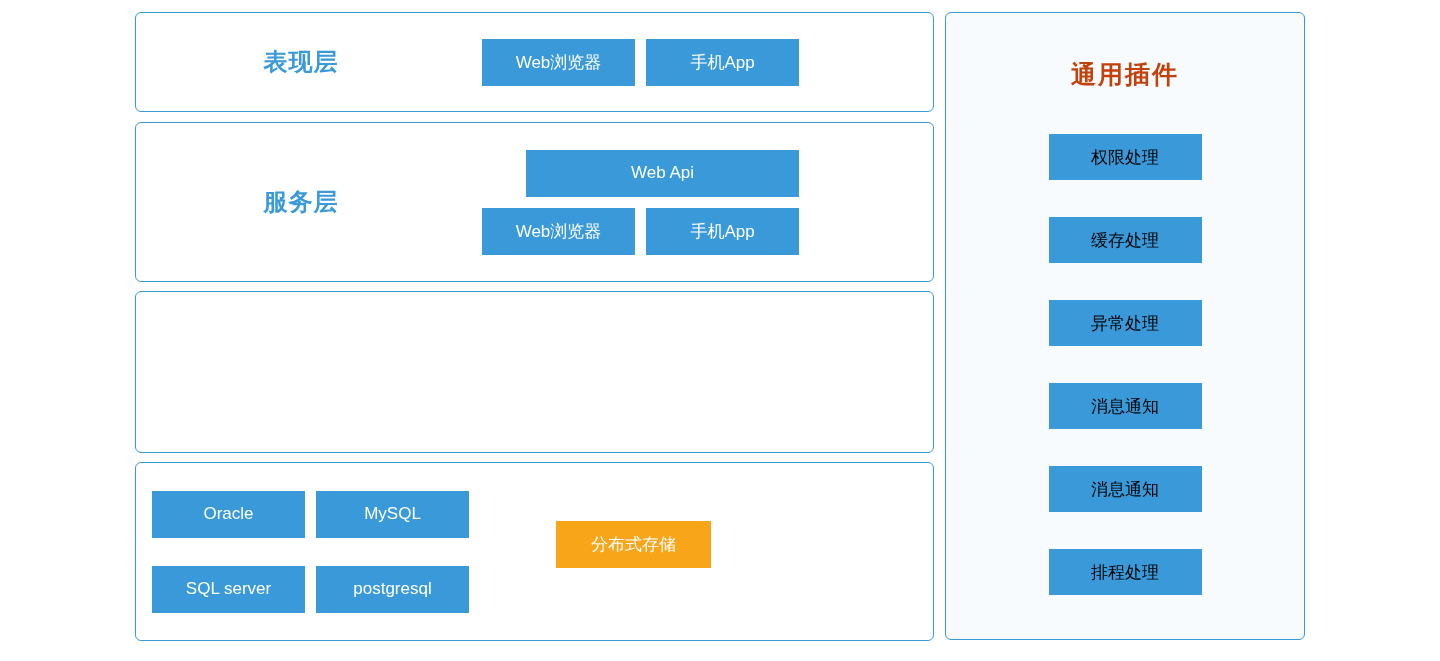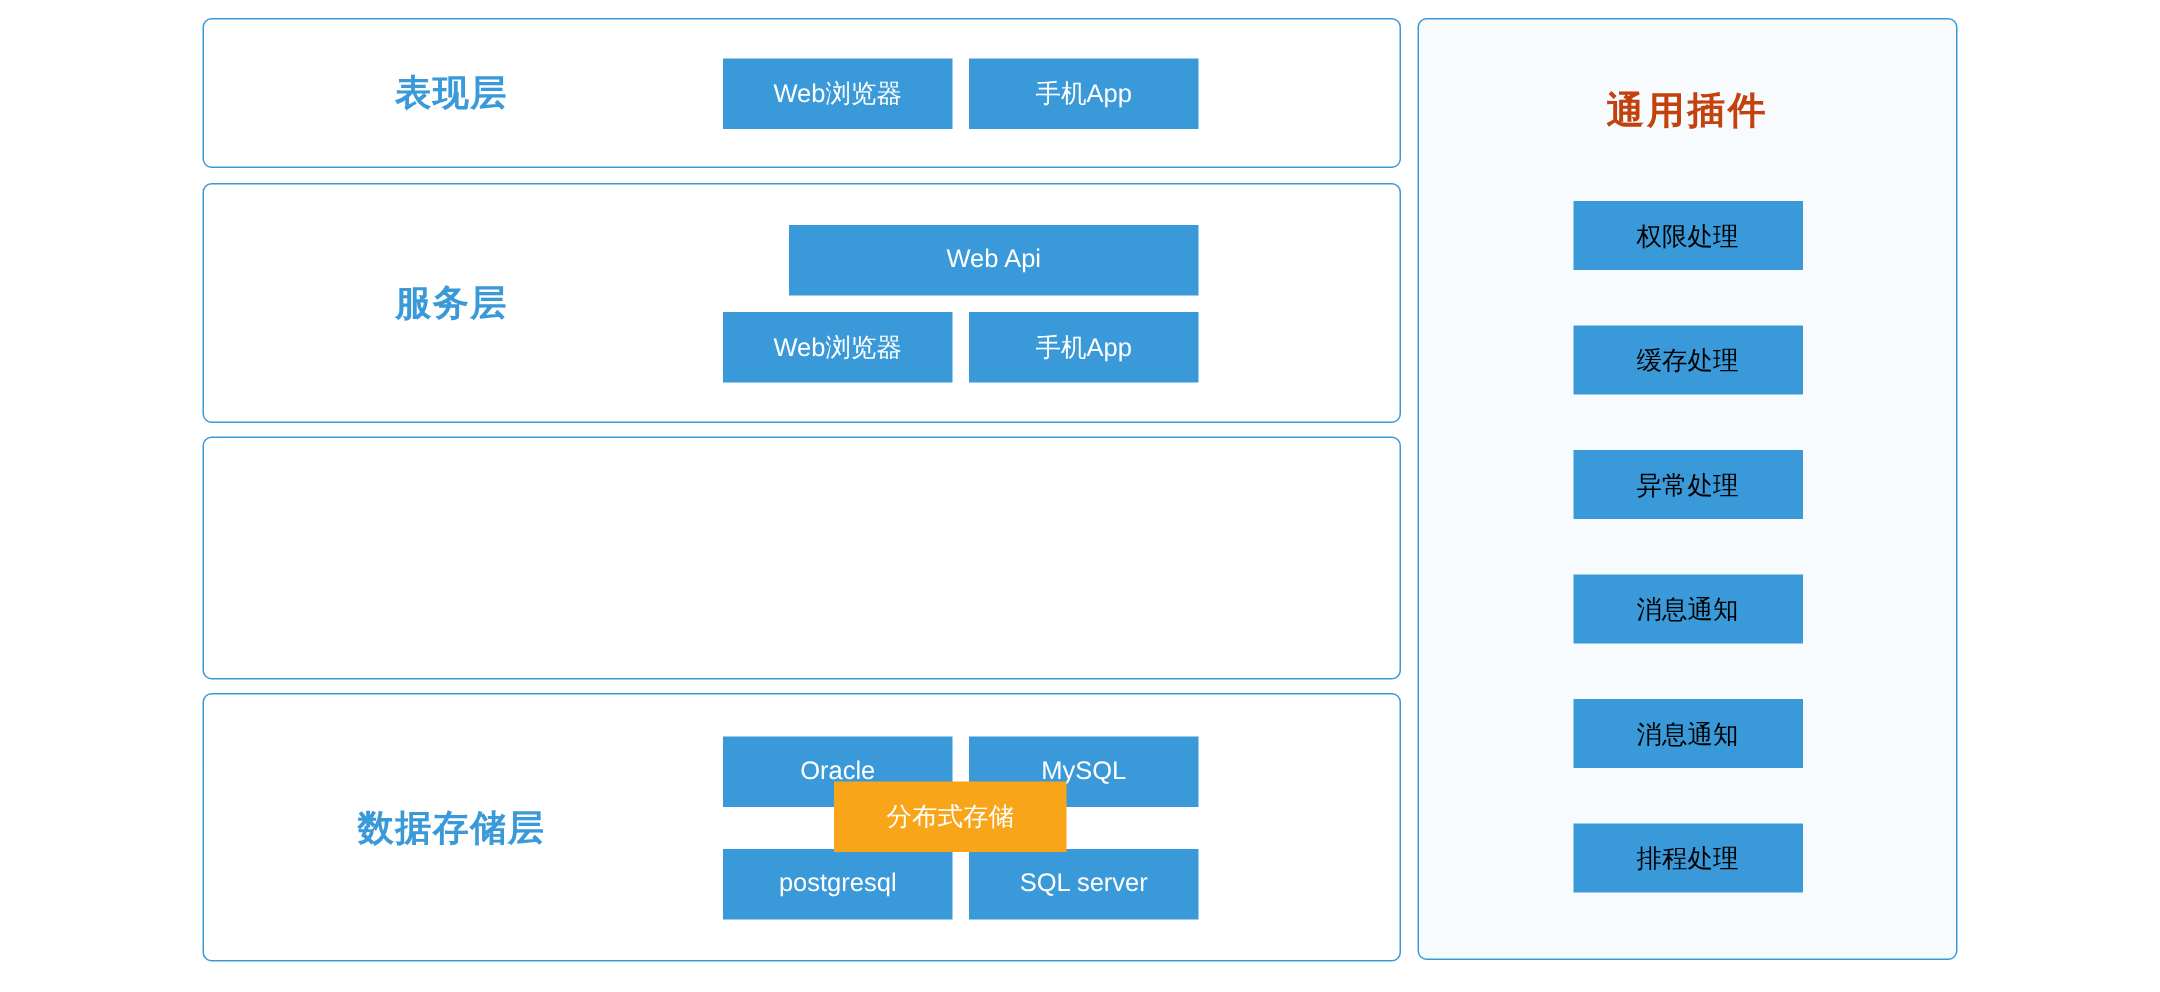--- a/index.html
+++ b/index.html
@@ -132,26 +132,25 @@
       <div class="node full">Web Api</div>
       <div class="node half">Web浏览器</div>
       <div class="node half">手机App</div>
     </div>
   </section>
 
   <section class="layer-box l3">
   </section>
 
   <section class="layer-box l4">
-    <div class="layer-label">数据存储层</div>
     <div class="layer-nodes">
       <div class="node half">Oracle</div>
       <div class="node half">MySQL</div>
+      <div class="node half">SQL server</div>
       <div class="node half">postgresql</div>
-      <div class="node half">SQL server</div>
     </div>
     <div class="node overlay">分布式存储</div>
   </section>
 
   <aside class="plugins-panel">
     <div class="plugins-title">通用插件</div>
     <div class="plugins-list">
       <div class="plugin-node">权限处理</div>
       <div class="plugin-node">缓存处理</div>
       <div class="plugin-node">异常处理</div>

